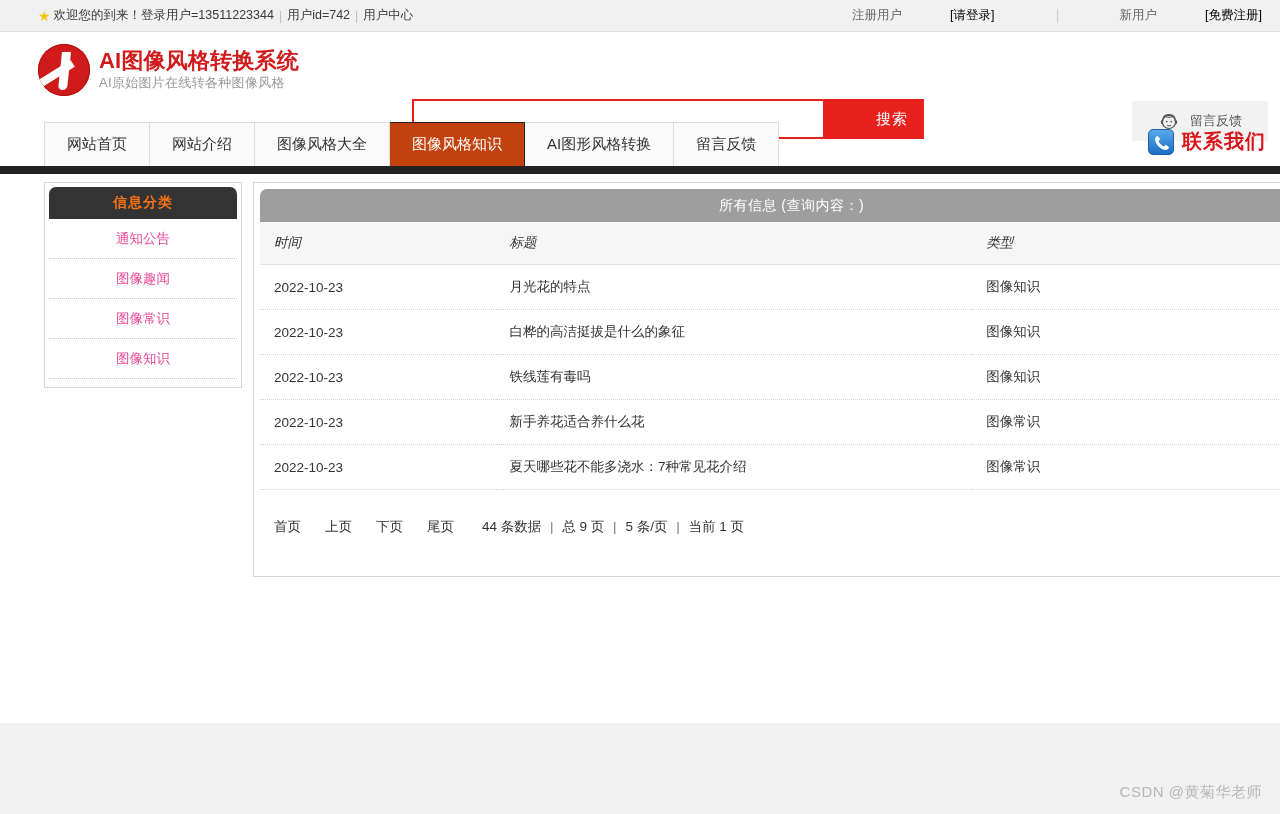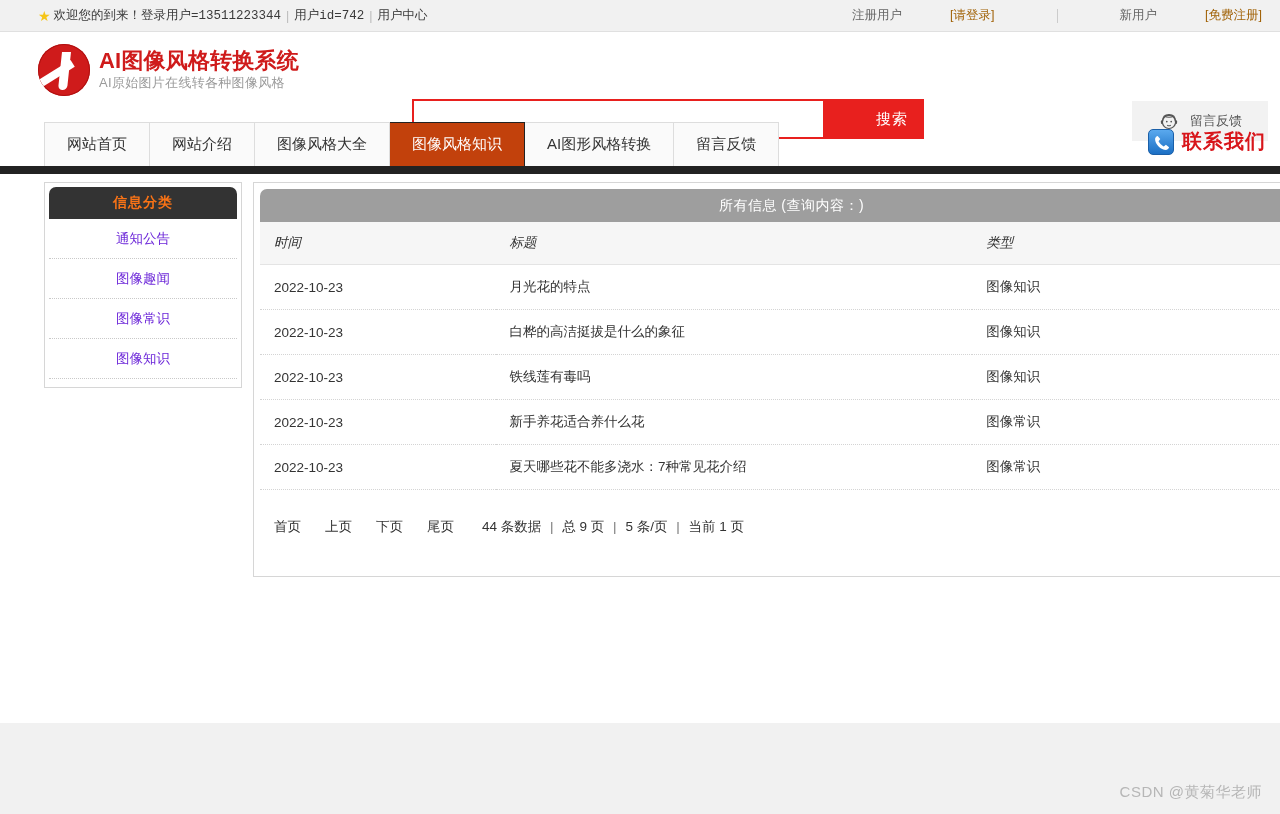--- a/index.html
+++ b/index.html
@@ -26,25 +26,25 @@
     color: #444;
   }
   .topbar-left { display: flex; align-items: center; gap: 0px; white-space: nowrap; }
   .star-icon {
     color: #f5c518;
     font-size: 14px;
     margin-right: 3px;
     line-height: 1;
     display: inline-block;
   }
-  .topbar-left .seg { color: #3a3a3a; font-family: Liberation Mono, monospace; }
+  .topbar-left .seg { color: #3a3a3a; }
   .topbar-left .sep { color: #bbb; margin: 0 5px; }
   .topbar-right { display: flex; align-items: center; font-size: 12.5px; color: #666; white-space: nowrap; gap: 48px; }
   .topbar-right .lbl { color: #666; }
-  .topbar-right .red { color: #a16207; }
+  .topbar-right .red { color: #000000; }
   .topbar-right .vsep {
     display: inline-block;
     width: 1px; height: 14px;
     background: #ccc;
     margin: 0 14px;
   }
 
   
   .header {
     height: 90px;
@@ -237,21 +237,21 @@
     align-items: center;
     justify-content: center;
     letter-spacing: 1px;
   }
   .sidebar-item {
     height: 40px;
     display: flex;
     align-items: center;
     justify-content: center;
     font-size: 13.5px;
-    color: #6d28d9;
+    color: #ec4899;
     border-bottom: 1px dotted #c9c9c9;
     cursor: pointer;
   }
 
   .panel {
     position: absolute;
     left: 253px; top: 8px;
     width: 1077px;
     height: 395px;
     border: 1px solid #d6d6d6;

